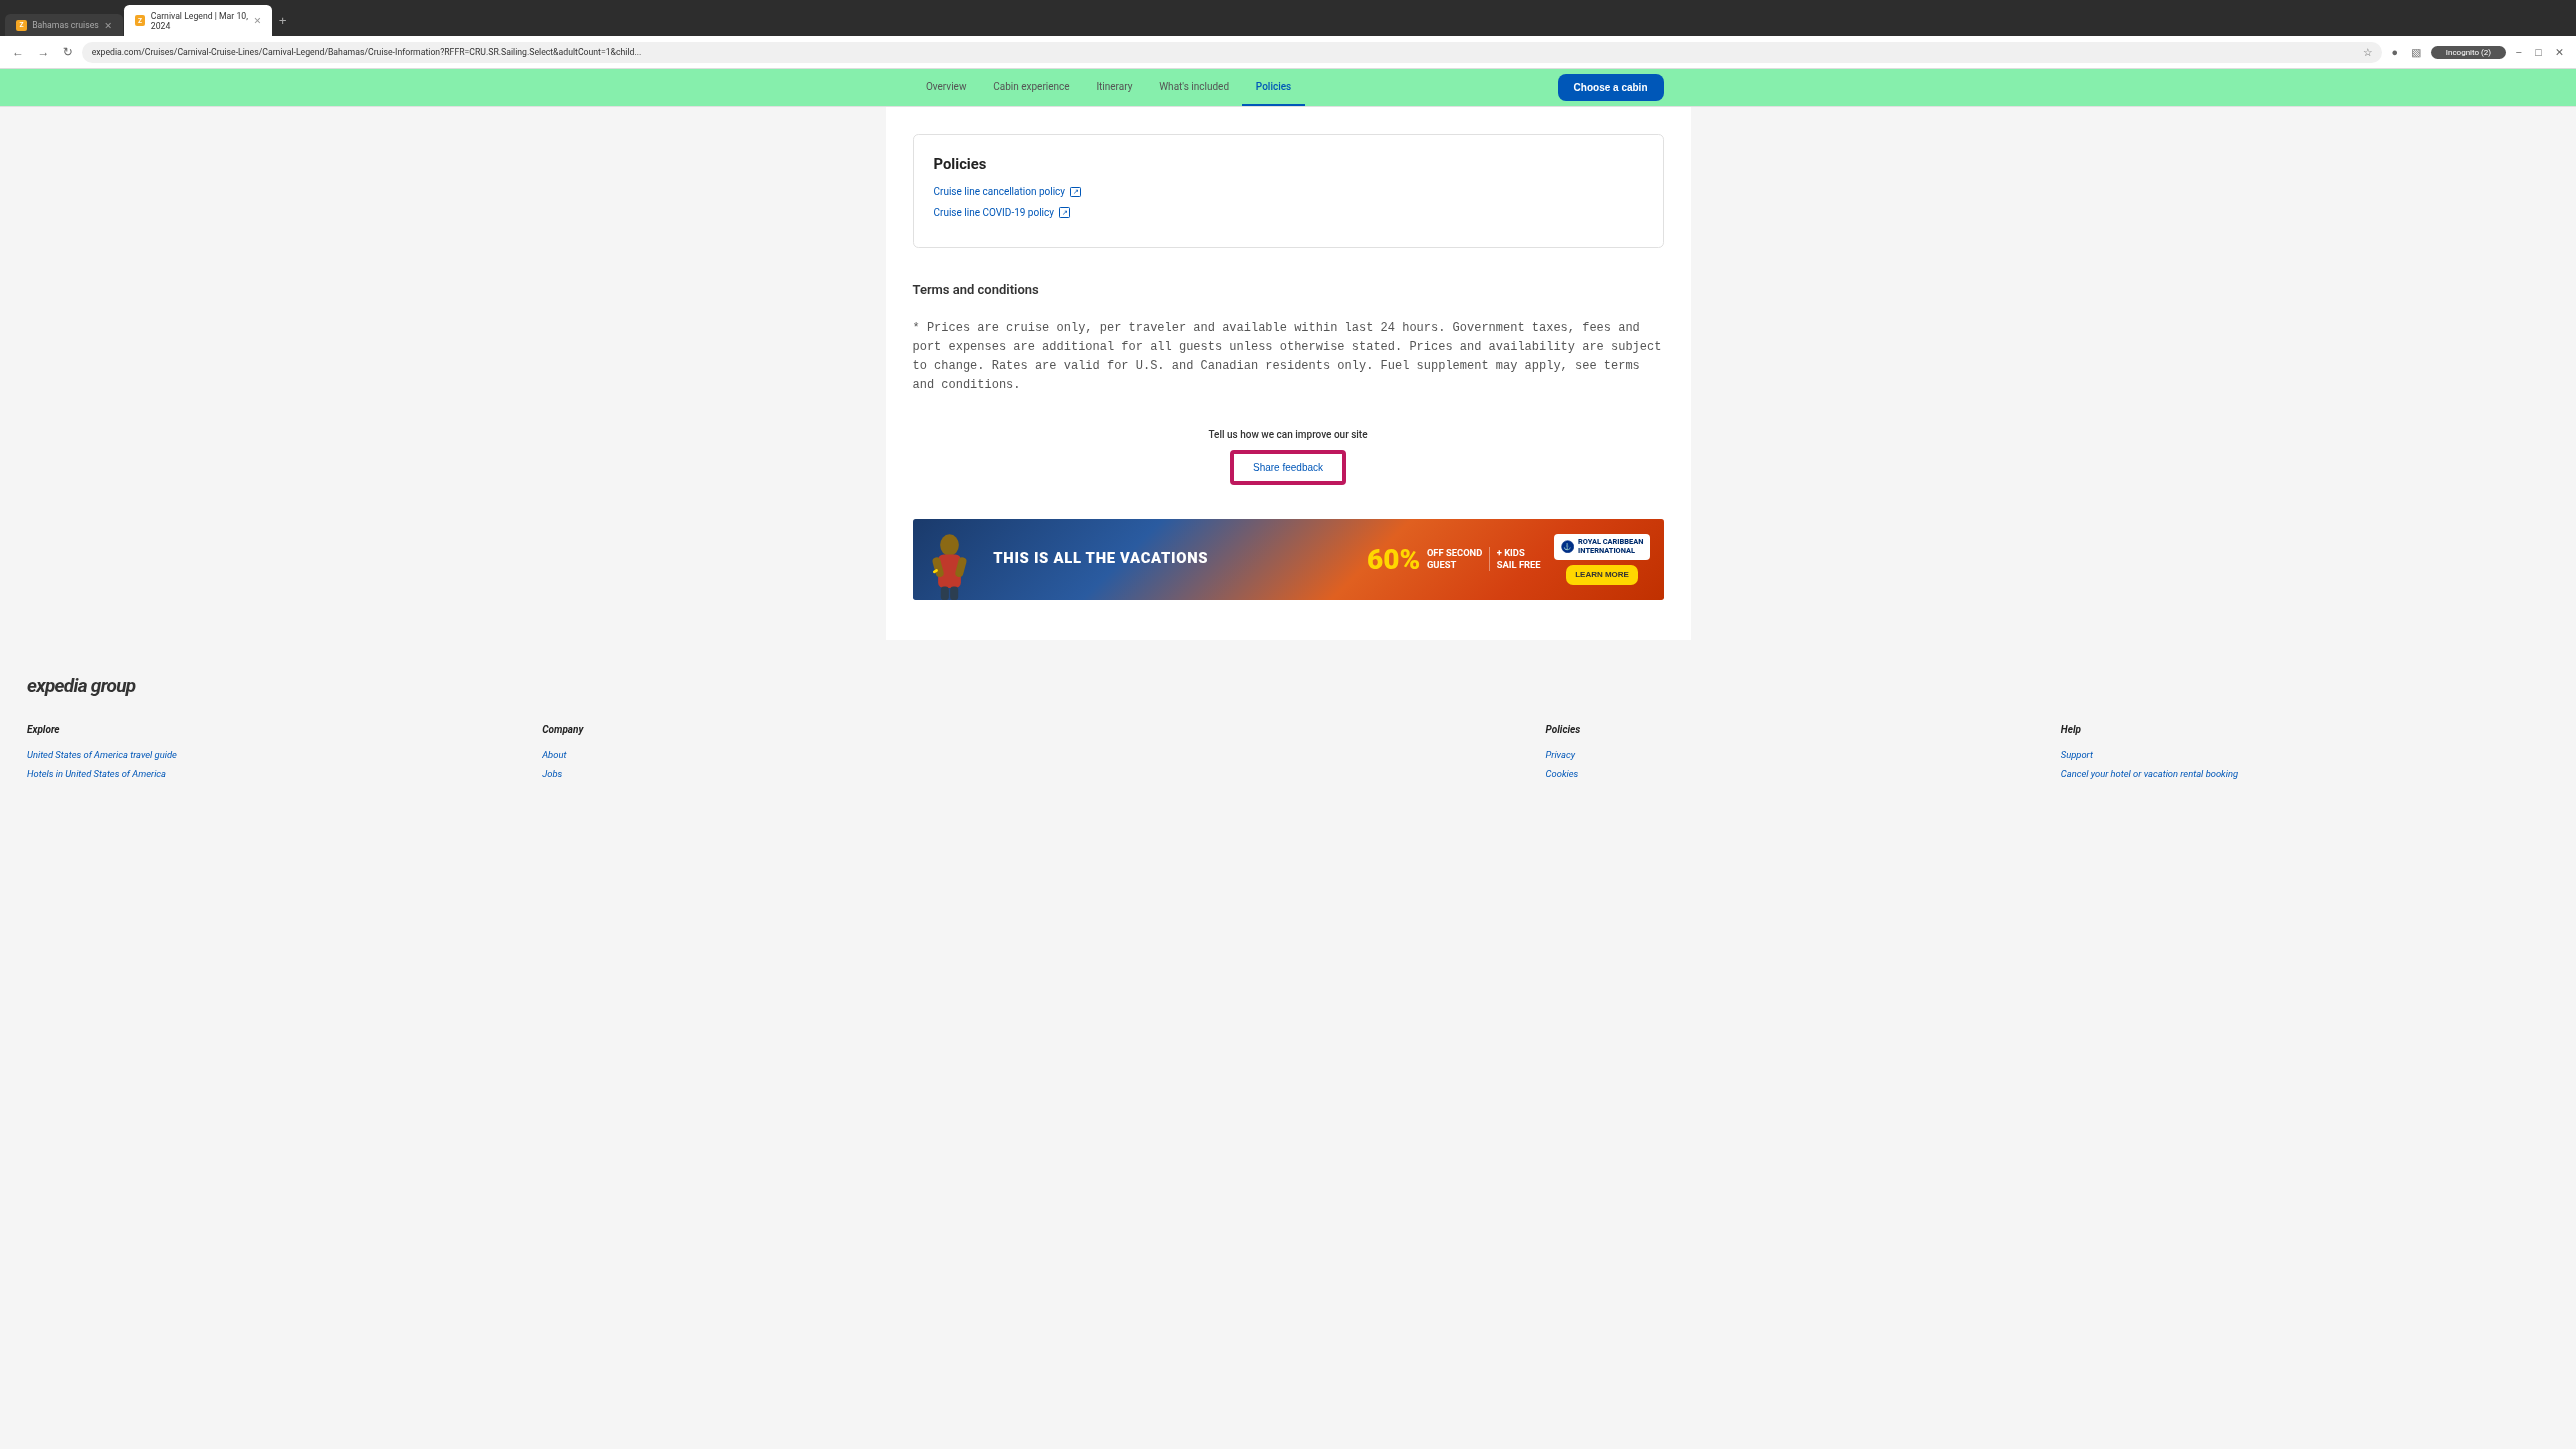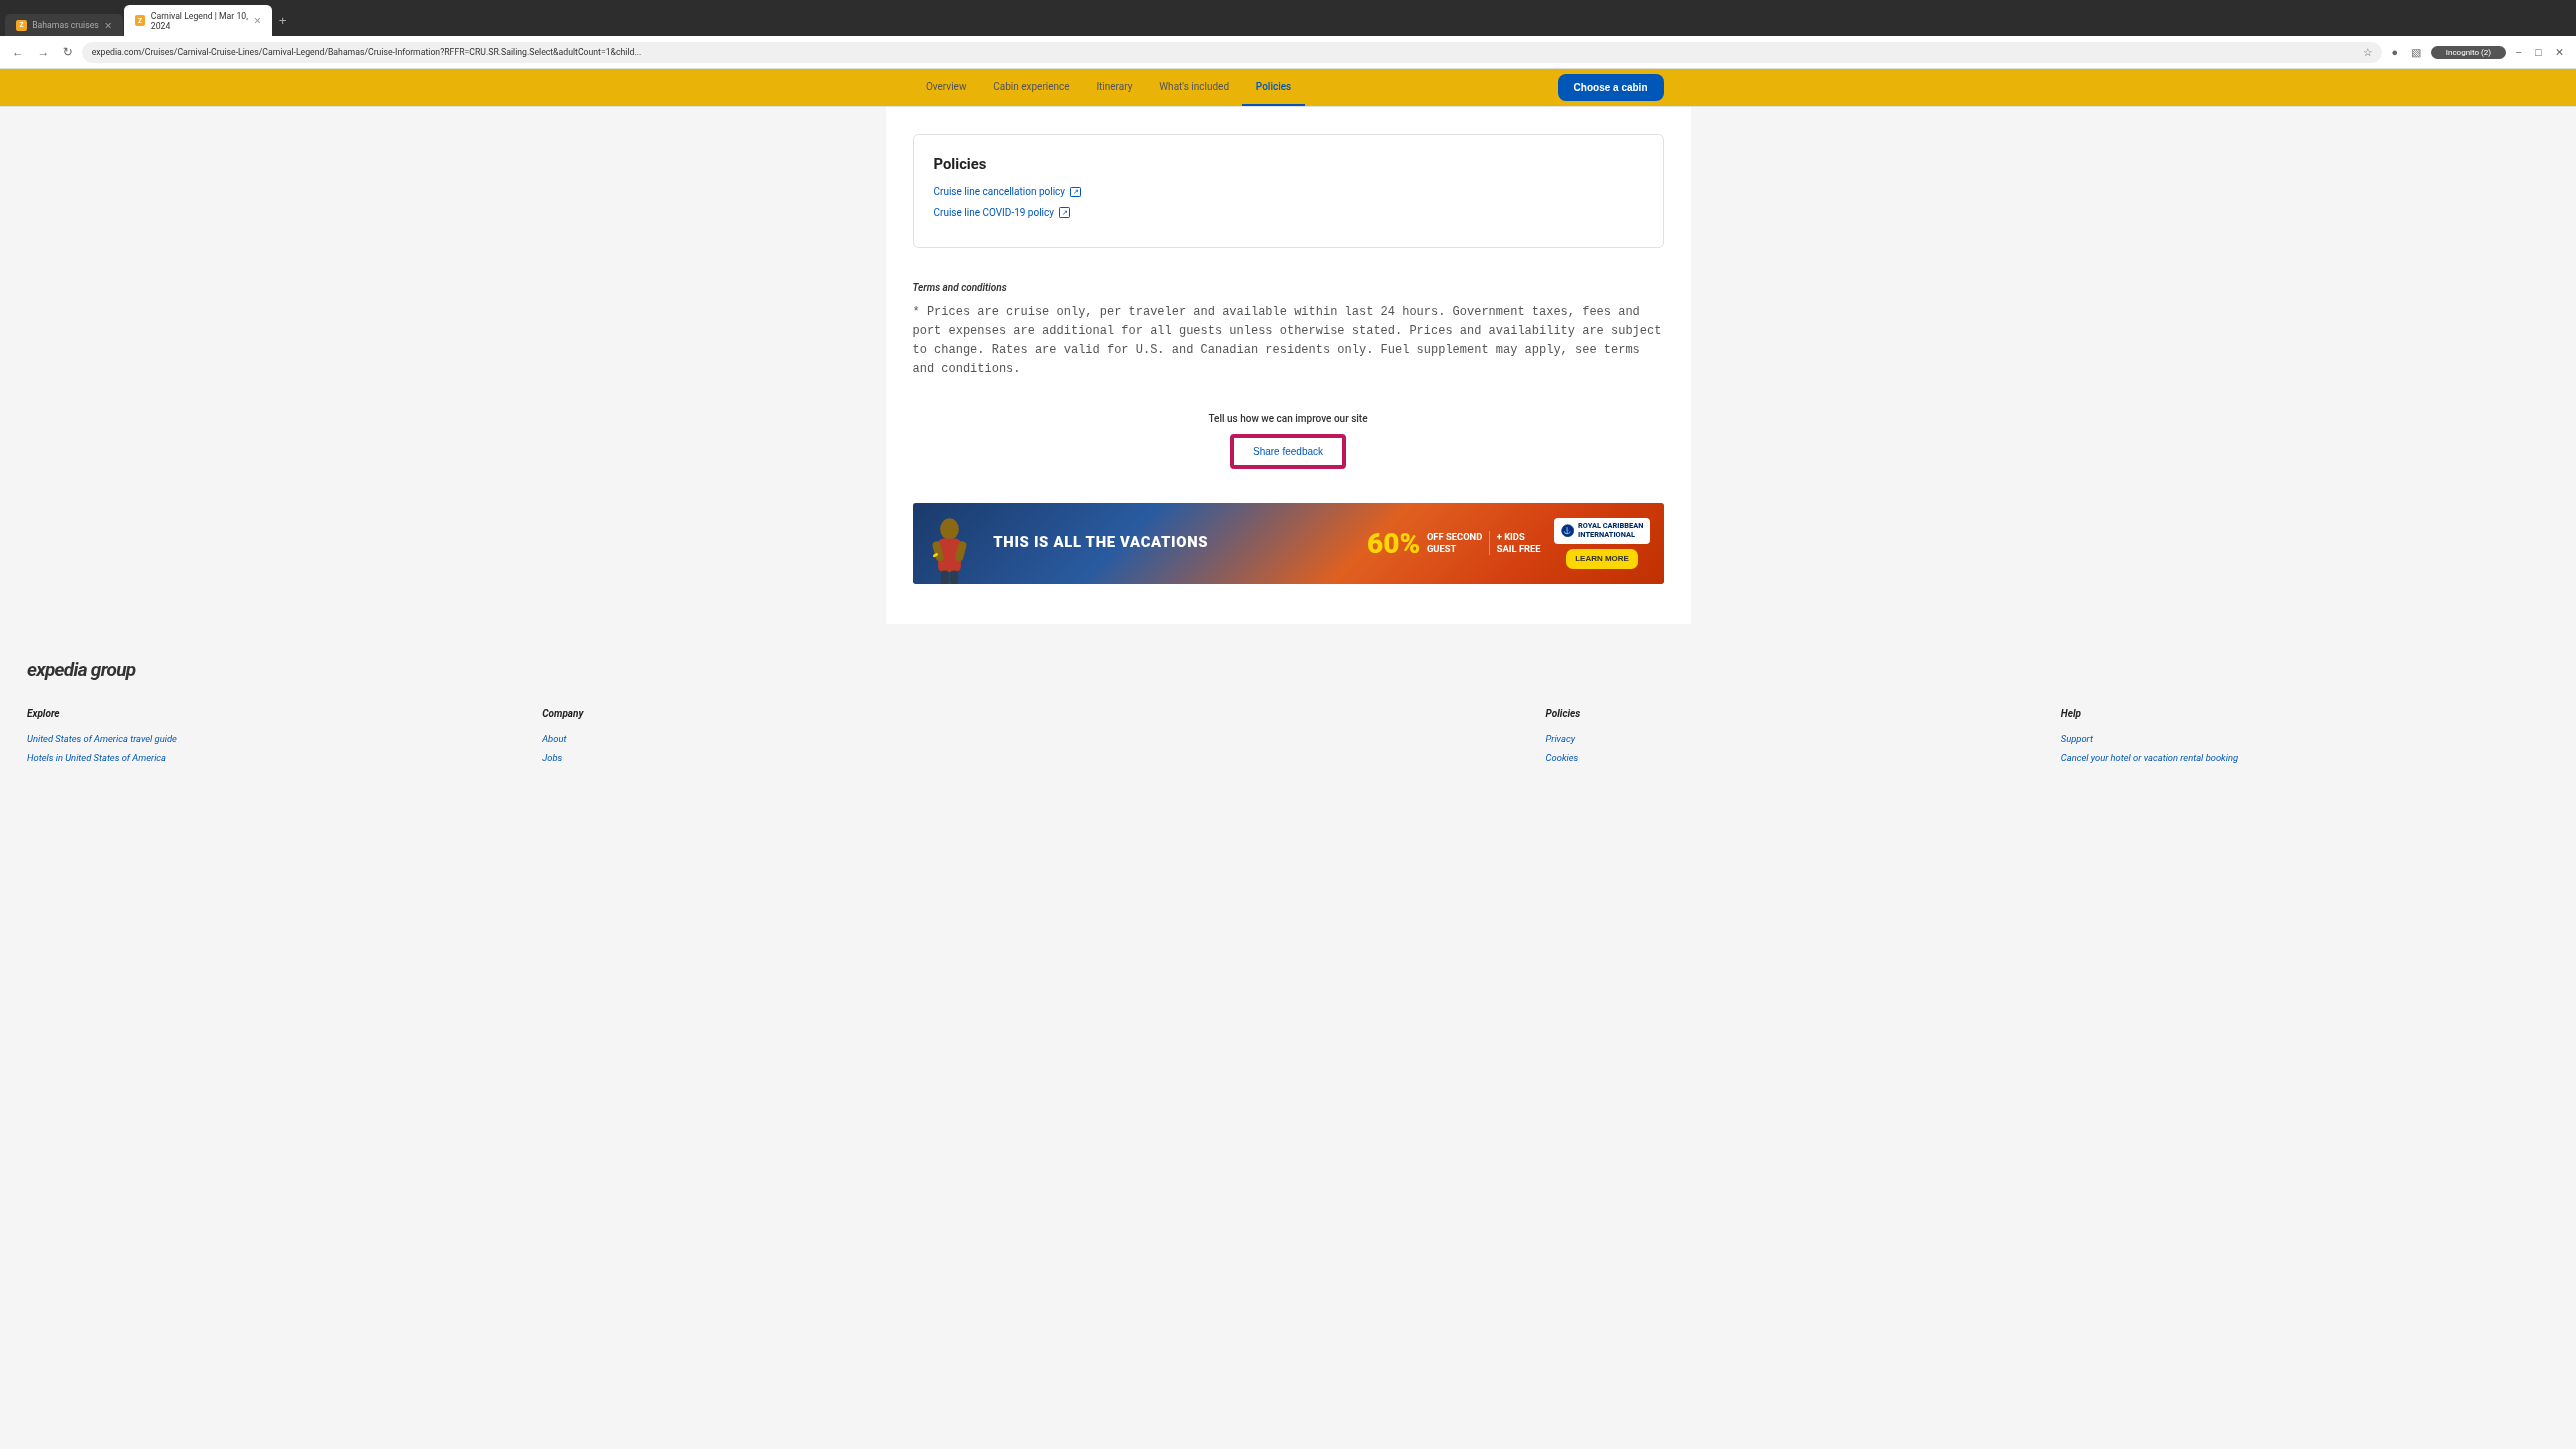--- a/index.html
+++ b/index.html
@@ -18,38 +18,38 @@
     .browser-toolbar { background: #fff; display: flex; align-items: center; padding: 5.4px 8px; gap: 5.4px; border-bottom: 0.7px solid #ddd; }
     .nav-btn { background: none; border: none; cursor: pointer; color: #666; font-size: 12px; padding: 2.7px 4px; border-radius: 2.7px; }
     .address-bar { flex: 1; display: flex; align-items: center; background: #f0f0f0; border-radius: 13.4px; padding: 4px 9.4px; gap: 5.4px; }
     .address-text { flex: 1; font-size: 8.7px; color: #333; }
     .bookmark-icon { color: #666; font-size: 10.7px; }
     .toolbar-actions { display: flex; align-items: center; gap: 5.4px; }
     .toolbar-btn { background: none; border: none; cursor: pointer; color: #666; font-size: 10.7px; padding: 2.7px 4px; }
     .incognito-badge { background: #555; color: #fff; font-size: 8px; padding: 2px 15px; border-radius: 8px; cursor: pointer; text-align: right; }
 
     
-    .page-nav { background: #eab308; border-bottom: 0.7px solid #e0e0e0; position: sticky; top: 0; z-index: 100; }
+    .page-nav { background: #86efac; border-bottom: 0.7px solid #e0e0e0; position: sticky; top: 0; z-index: 100; }
     .page-nav-inner { display: flex; align-items: center; padding: 0 27px; max-width: 805px; margin: 0 auto; }
     .nav-tabs { display: flex; flex: 1; gap: 0; }
     .nav-tab { padding: 12px 13.4px; font-size: 10px; color: #555; cursor: pointer; border-bottom: 2px solid transparent; text-decoration: none; white-space: nowrap; }
     .nav-tab.active { color: #0057b8; border-bottom-color: #0057b8; font-weight: 500; }
     .choose-cabin-btn { background: #0057b8; color: #fff; border: none; padding: 8px 16px; border-radius: 8px; font-size: 10px; font-weight: 600; cursor: pointer; white-space: nowrap; margin-left: 13.4px; }
 
     
     .main-content { padding: 27px; max-width: 805px; margin: 0 auto; background: #fff; }
 
     .policies-card { background: #fff; border: 0.7px solid #e0e0e0; border-radius: 5.4px; padding: 20px; margin-bottom: 20px; }
     .policies-title { font-size: 14.8px; font-weight: 700; color: #222; margin-bottom: 13.4px; }
     .policy-link { display: flex; align-items: center; gap: 5.4px; color: #0057b8; text-decoration: none; font-size: 10px; margin-bottom: 9.4px; cursor: pointer; }
     .external-icon { display: inline-flex; align-items: center; justify-content: center; width: 10.7px; height: 10.7px; border: 1.3px solid #0057b8; border-radius: 1.3px; font-size: 6.7px; position: relative; }
     .external-icon::after { content: '↗'; font-size: 7.4px; color: #0057b8; }
 
     .terms-section { padding: 13.4px 0; }
-    .terms-title { font-size: 10px; font-weight: 600; color: #333; margin-bottom: 10px; font-style: italic; }
+    .terms-title { font-size: 13px; font-weight: 600; color: #333; margin-bottom: 22px; }
     .terms-text { font-size: 12px; color: #555; line-height: 1.6; font-family: Liberation Mono, monospace; }
 
     .feedback-section { text-align: center; padding: 20px 13.4px; }
     .feedback-prompt { font-size: 10px; color: #333; margin-bottom: 10.7px; font-weight: 500; }
     .feedback-btn { display: inline-block; border: 4px solid #be185d; color: #0057b8; background: #fff; padding: 8px 19px; border-radius: 4px; font-size: 10px; cursor: pointer; }
 
     
     .ad-banner { margin: 13.4px 0; height: 81px; background: linear-gradient(135deg, #1a3a6b 0%, #2a5ba0 30%, #e06020 60%, #d44010 80%, #c03000 100%); border-radius: 2.7px; display: flex; align-items: center; padding: 0 13.4px; gap: 13.4px; overflow: hidden; position: relative; }
     .ad-figure { width: 54px; height: 100%; display: flex; align-items: flex-end; }
     .ad-text-main { flex: 1; }

